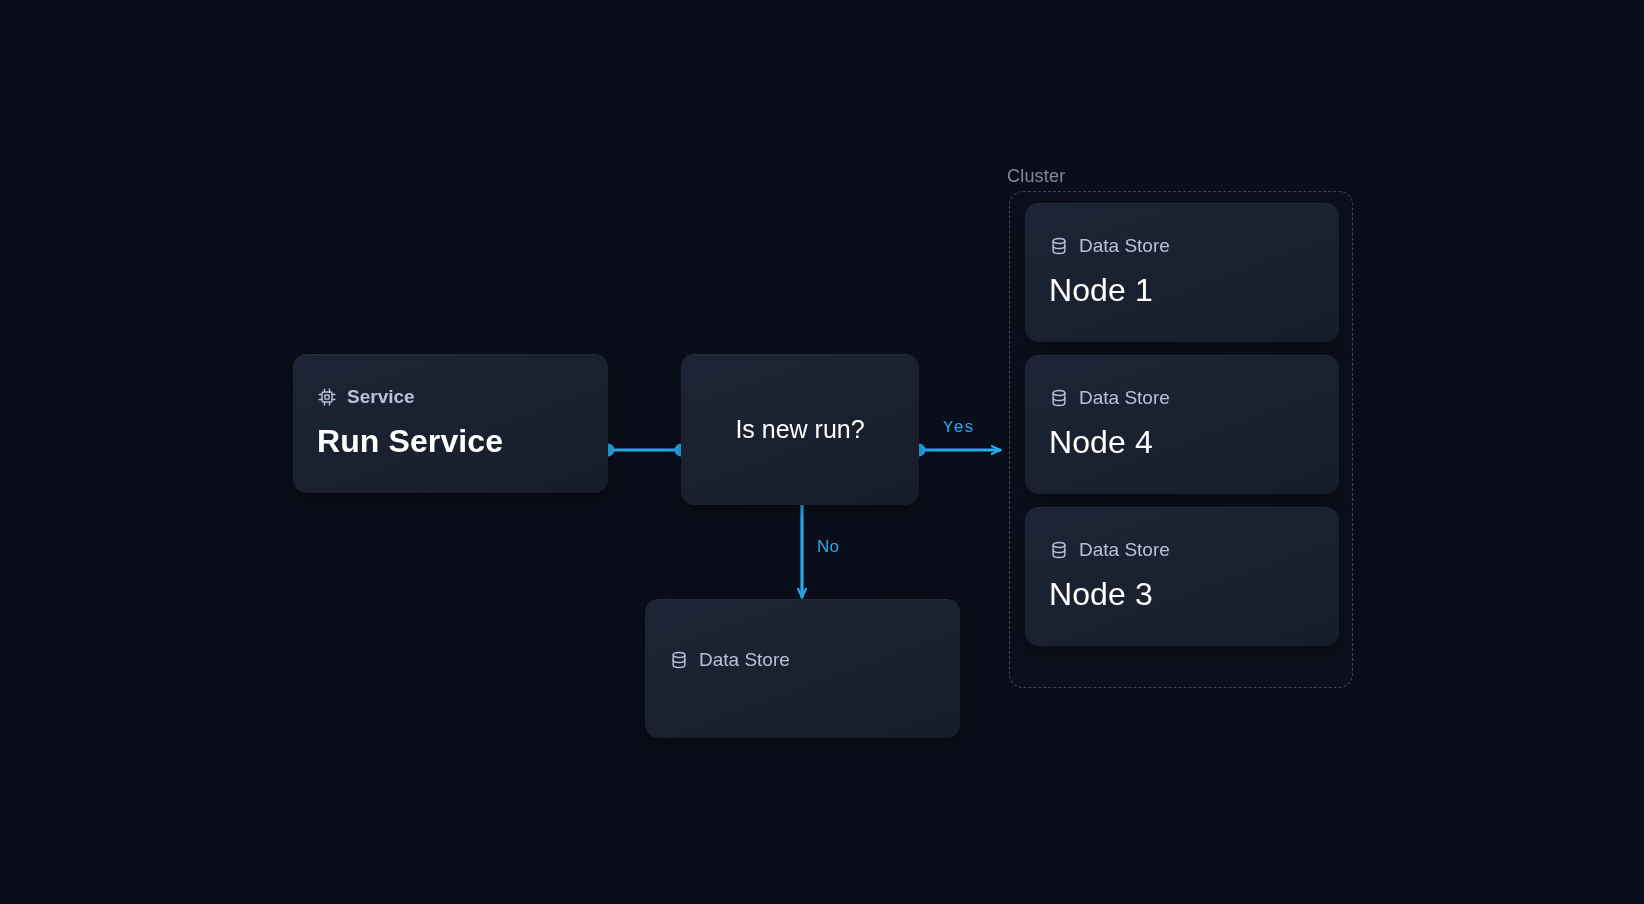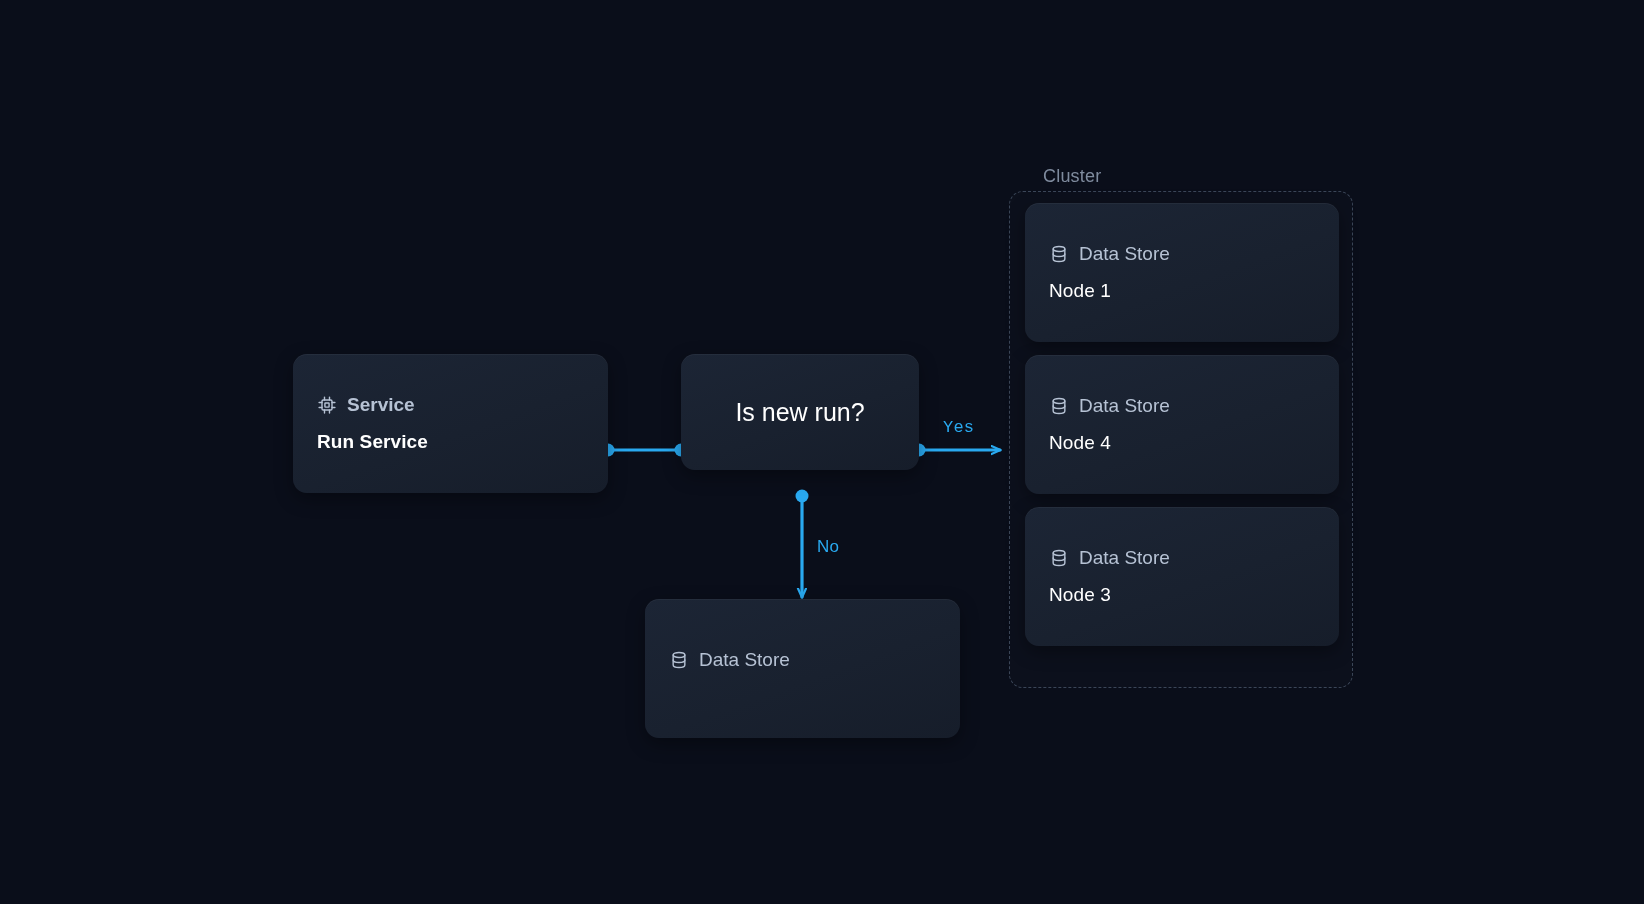--- a/index.html
+++ b/index.html
@@ -67,21 +67,21 @@
   .node-kind .ico {
     display: inline-flex;
     width: 20px;
     height: 20px;
     flex: 0 0 20px;
   }
   .node-kind .ico svg { display: block; }
 
   .node-title {
     color: #ffffff;
-    font-size: 19px;
+    font-size: 32px;
     line-height: 1.1;
     letter-spacing: 0.1px;
   }
 
   
   .node.decision {
     align-items: center;
     justify-content: center;
     padding: 20px;
   }
@@ -134,21 +134,21 @@
     <g>
       <line x1="802" y1="496" x2="802" y2="597" stroke="#29a9f0" stroke-width="3.2" stroke-linecap="round" marker-end="url(#arrow)"></line>
       <circle cx="802" cy="496" r="6.5" fill="#29a9f0"></circle>
     </g>
   </svg>
 
   <div class="edge-label" style="left:943px; top:418px;font-family:Liberation Mono, monospace;">Yes</div>
 
   <div class="edge-label" style="left:817px; top:537px;">No</div>
 
-  <div class="cluster-label" style="left:1043px; top:166px;">Cluster</div>
+  <div class="cluster-label" style="left:1007px; top:166px;">Cluster</div>
 
   <div class="cluster" style="left:1009px; top:191px; width:344px; height:497px;"></div>
 
   <div class="node" style="left:293px; top:354px; width:315px; height:139px;font-weight:bold;">
     <div class="node-kind">
       <span class="ico">
         <svg viewBox="0 0 24 24" width="20" height="20" fill="none" stroke="#b6c2d4" stroke-width="1.7" stroke-linecap="round" stroke-linejoin="round">
           <rect x="6" y="6" width="12" height="12" rx="1.5"></rect>
           <rect x="9.5" y="9.5" width="5" height="5" rx="0.6"></rect>
           <line x1="9" y1="2.5" x2="9" y2="6"></line>
@@ -159,21 +159,21 @@
           <line x1="2.5" y1="15" x2="6" y2="15"></line>
           <line x1="18" y1="9" x2="21.5" y2="9"></line>
           <line x1="18" y1="15" x2="21.5" y2="15"></line>
         </svg>
       </span>
       <span>Service</span>
     </div>
     <div class="node-title">Run Service</div>
   </div>
 
-  <div class="node decision" style="left:681px; top:354px; width:238px; height:116px;">
+  <div class="node decision" style="left:681px; top:354px; width:238px; height:151px;">
     <div class="decision-text">Is new run?</div>
   </div>
 
   <div class="node" style="left:645px; top:599px; width:315px; height:139px;">
     <div class="node-kind">
       <span class="ico">
         <svg viewBox="0 0 24 24" width="20" height="20" fill="none" stroke="#b6c2d4" stroke-width="1.7" stroke-linecap="round" stroke-linejoin="round">
           <ellipse cx="12" cy="6" rx="7" ry="3"></ellipse>
           <path d="M5 6v12c0 1.66 3.13 3 7 3s7-1.34 7-3V6"></path>
           <path d="M5 12c0 1.66 3.13 3 7 3s7-1.34 7-3"></path>

